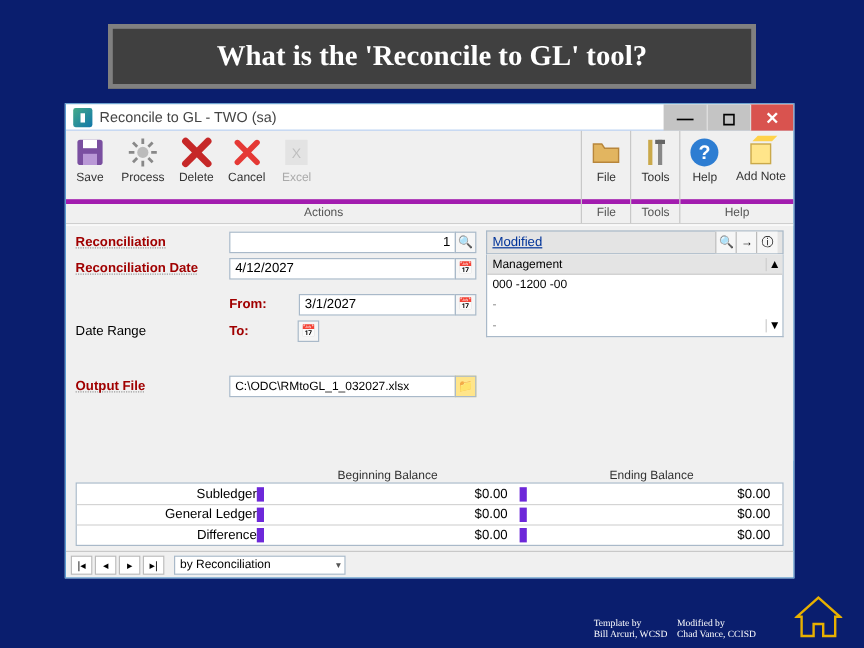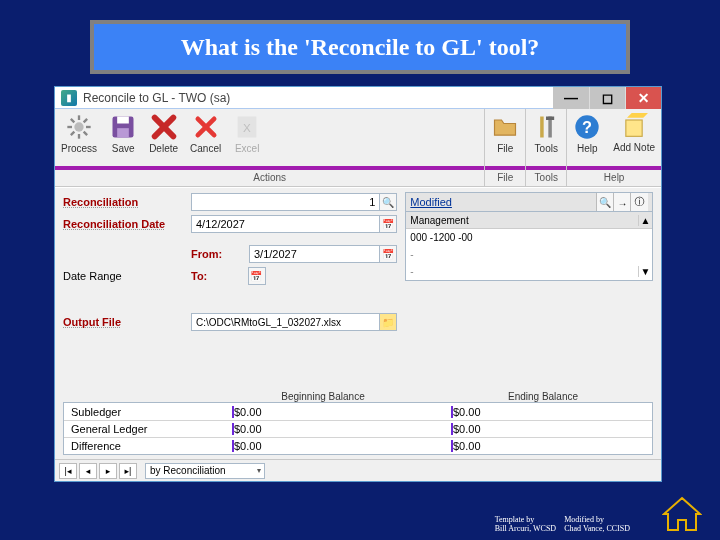--- a/index.html
+++ b/index.html
@@ -10,21 +10,21 @@
     background: #0a1e6e;
     font-family: "Segoe UI", Tahoma, Arial, sans-serif;
     font-size: 11px;
     color: #000;
     position: relative;
   }
   .title-banner {
     position: absolute;
     top: 20px; left: 90px; right: 90px;
     height: 54px;
-    background: #3b82f6;
+    background: #404040;
     border: 4px solid #808080;
     display: flex; align-items: center; justify-content: center;
   }
   .title-banner span {
     font-size: 24px; font-weight: bold; color: #fff;
     font-family: "Times New Roman", serif;
   }
   .app-window {
     position: absolute;
     top: 86px; left: 54px; width: 608px; height: 396px;
@@ -122,32 +122,32 @@
   .balances {
     padding: 2px 8px 4px 8px;
   }
   .bal-head {
     display:flex; font-size:10px; color:#333; height:16px; align-items:flex-end;
   }
   .bal-head .c1{width:150px;} .bal-head .c2{flex:1;text-align:center;} .bal-head .c3{flex:1;text-align:center;}
   .bal-grid{border:1px solid #a9b9c9;background:#fff;}
   .bal-row{display:flex;height:17px;align-items:center;font-size:11px;}
   .bal-row + .bal-row{border-top:1px solid #d4d4d4;}
-  .bal-row .c1{width:150px;padding-left:7px;}
-  .bal-row .c2,.bal-row .c3{flex:1;text-align:left;padding-right:10px;border-left:2px solid #6d28d9;margin-left:18px;}
+  .bal-row .c1{width:150px;padding-left:20px;text-align:right;}
+  .bal-row .c2,.bal-row .c3{flex:1;text-align:right;padding-right:10px;border-left:6px solid #6d28d9;}
   
   .win-footer {
     height:22px;background:#f0f0f0;border-top:1px solid #c8c8c8;
     display:flex;align-items:center;padding:0 4px;gap:2px;
   }
   .nav-btn{
     width:18px;height:16px;border:1px solid #bbb;background:#fff;display:flex;align-items:center;justify-content:center;font-size:9px;
   }
   .footer-select{
-    width:120px;height:16px;border:1px solid #a9b9c9;background:#fff;display:flex;align-items:center;padding:0 4px;font-size:10px;position:relative;margin-left:6px;
+    width:143px;height:16px;border:1px solid #a9b9c9;background:#fff;display:flex;align-items:center;padding:0 4px;font-size:10px;position:relative;margin-left:6px;
   }
   .footer-select::after{content:"▾";position:absolute;right:3px;font-size:8px;color:#555;}
   
   .credits {
     position:absolute; bottom:6px; right:90px;
     font-size:8px;color:#fff;
     font-family:"Times New Roman",serif;
     display:flex; gap:8px;
   }
   .credits .col{line-height:1.1;}
@@ -172,47 +172,47 @@
     <div class="win-controls">
       <div class="win-btn win-min">—</div>
       <div class="win-btn win-max">◻</div>
       <div class="win-btn win-close">✕</div>
     </div>
   </div>
 
   <div class="ribbon">
     <div class="ribbon-group" style="flex:1.05">
       <div class="ribbon-items">
+        <div class="ribbon-item">
+          <div class="ribbon-icon">
+            <svg viewBox="0 0 24 24">
+                <rect x="3" y="3" width="18" height="18" rx="2" fill="#7a4fa0"></rect>
+                <rect x="7" y="3" width="10" height="6" fill="#fff"></rect>
+                <rect x="7" y="13" width="10" height="8" fill="#b998d6"></rect>
+              </svg>
+          </div>
+          <span>Save</span>
+        </div>
         <div class="ribbon-item">
           <div class="ribbon-icon">
             <svg viewBox="0 0 24 24">
                 <circle cx="12" cy="12" r="4" fill="#bbb"></circle>
                 <g stroke="#888" stroke-width="2">
                   <line x1="12" y1="2" x2="12" y2="6"></line>
                   <line x1="12" y1="18" x2="12" y2="22"></line>
                   <line x1="2" y1="12" x2="6" y2="12"></line>
                   <line x1="18" y1="12" x2="22" y2="12"></line>
                   <line x1="5" y1="5" x2="8" y2="8"></line>
                   <line x1="16" y1="16" x2="19" y2="19"></line>
                   <line x1="5" y1="19" x2="8" y2="16"></line>
                   <line x1="16" y1="8" x2="19" y2="5"></line>
                 </g>
               </svg>
           </div>
           <span>Process</span>
-        </div>
-        <div class="ribbon-item">
-          <div class="ribbon-icon">
-            <svg viewBox="0 0 24 24">
-                <rect x="3" y="3" width="18" height="18" rx="2" fill="#7a4fa0"></rect>
-                <rect x="7" y="3" width="10" height="6" fill="#fff"></rect>
-                <rect x="7" y="13" width="10" height="8" fill="#b998d6"></rect>
-              </svg>
-          </div>
-          <span>Save</span>
         </div>
         <div class="ribbon-item">
           <div class="ribbon-icon">
             <svg viewBox="0 0 24 24">
                 <line x1="4" y1="4" x2="20" y2="20" stroke="#c62828" stroke-width="5" stroke-linecap="round"></line>
                 <line x1="20" y1="4" x2="4" y2="20" stroke="#c62828" stroke-width="5" stroke-linecap="round"></line>
               </svg>
           </div>
           <span>Delete</span>
         </div>

